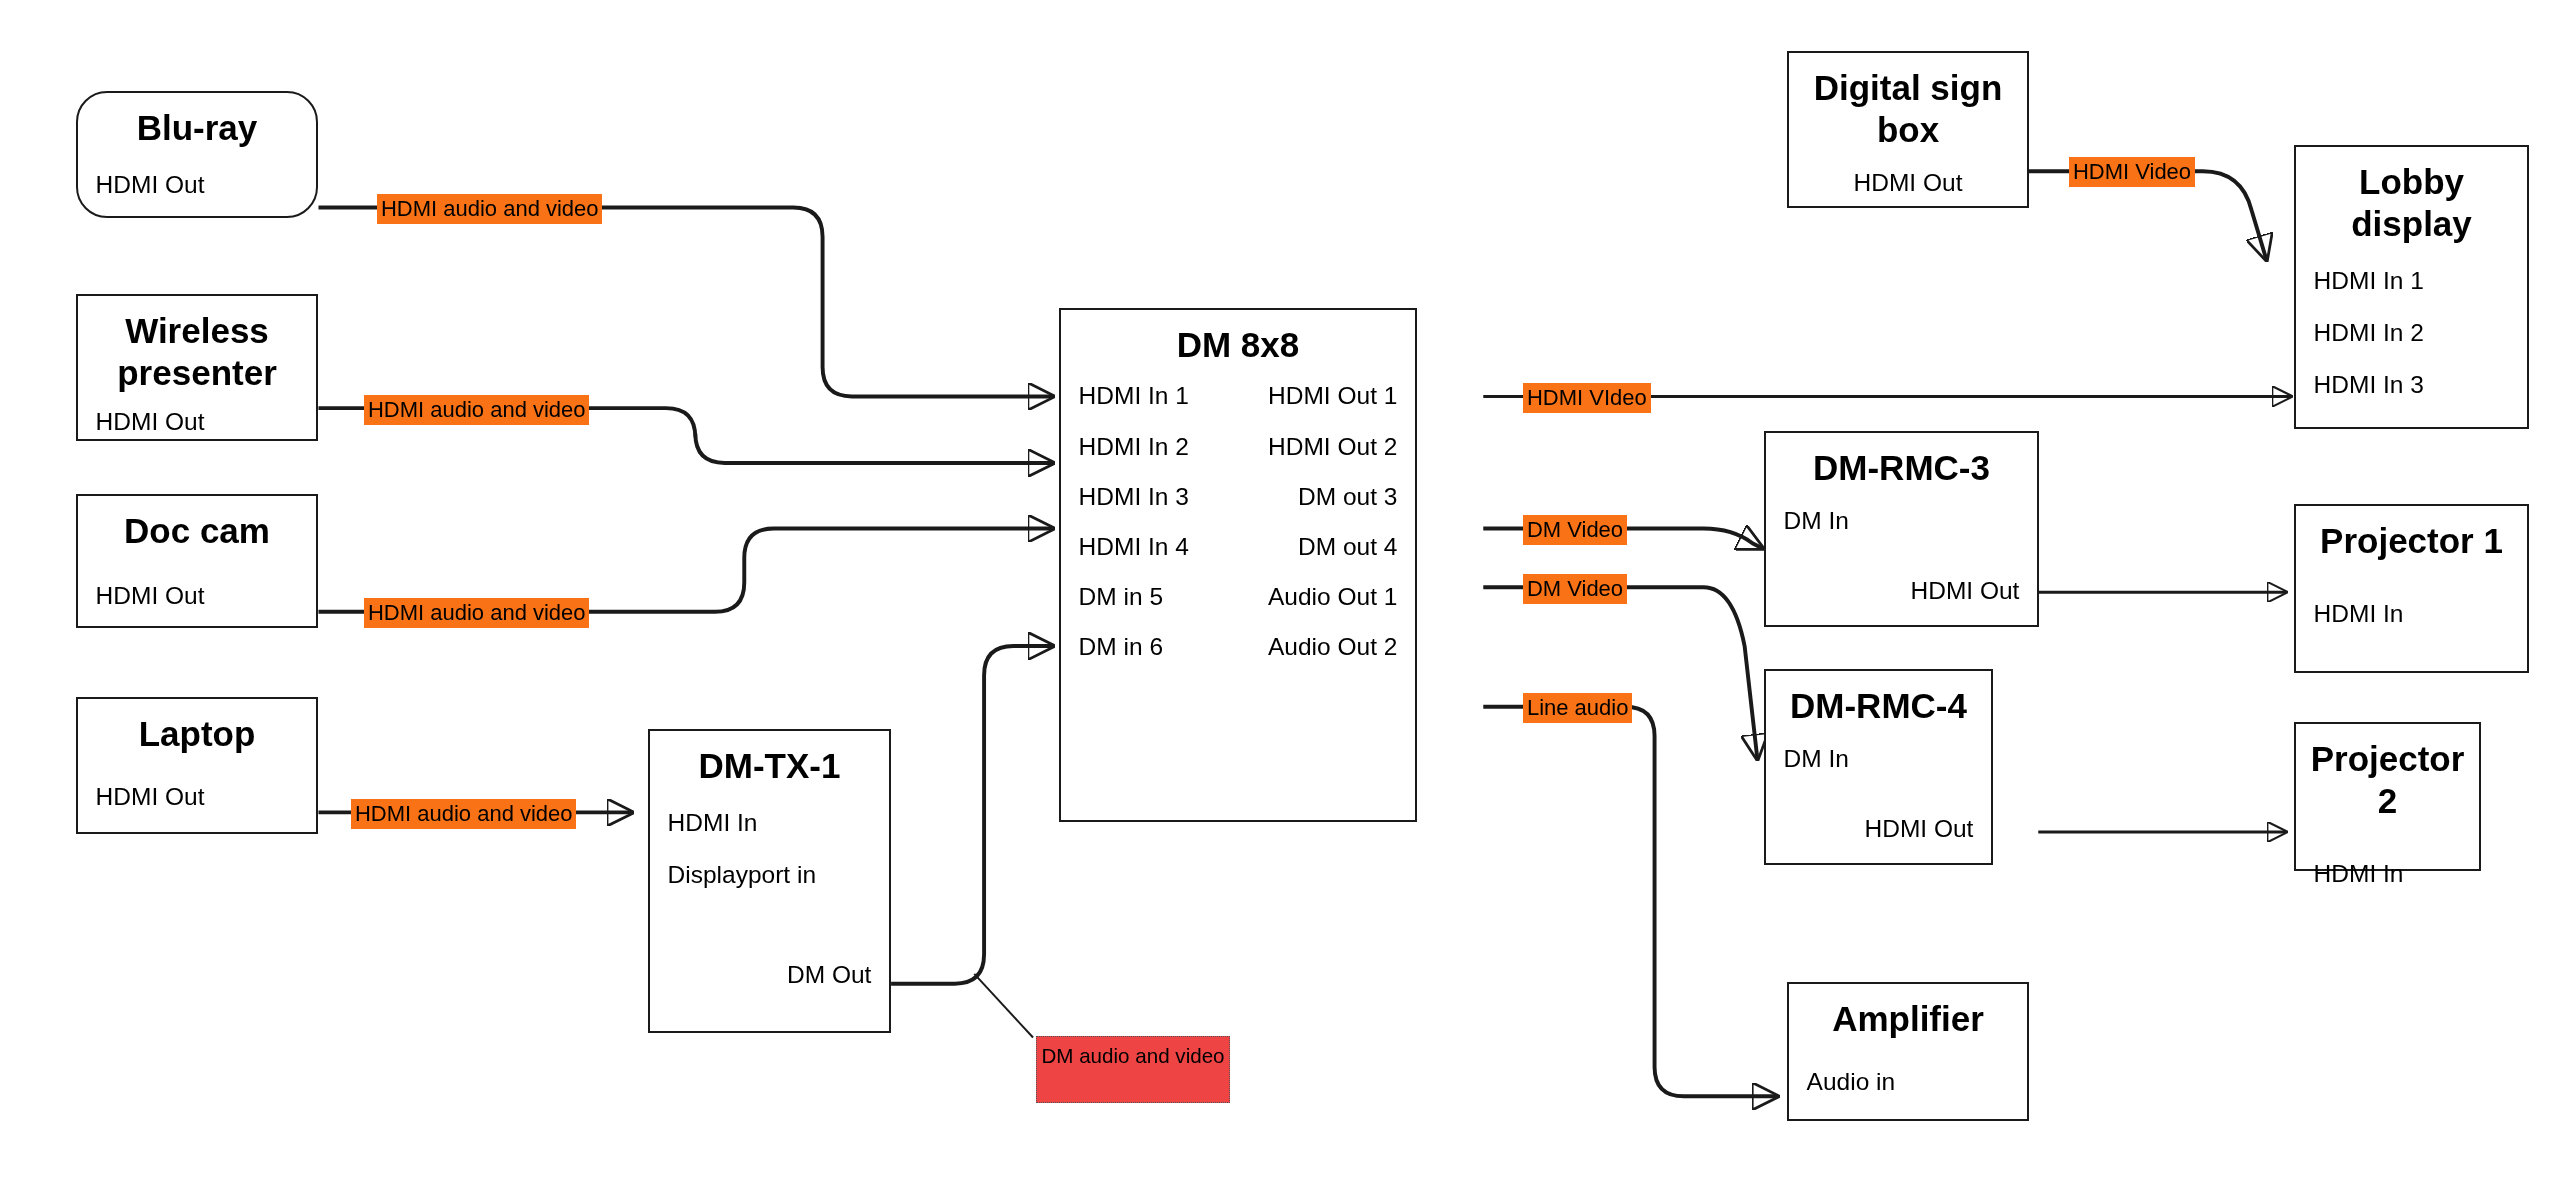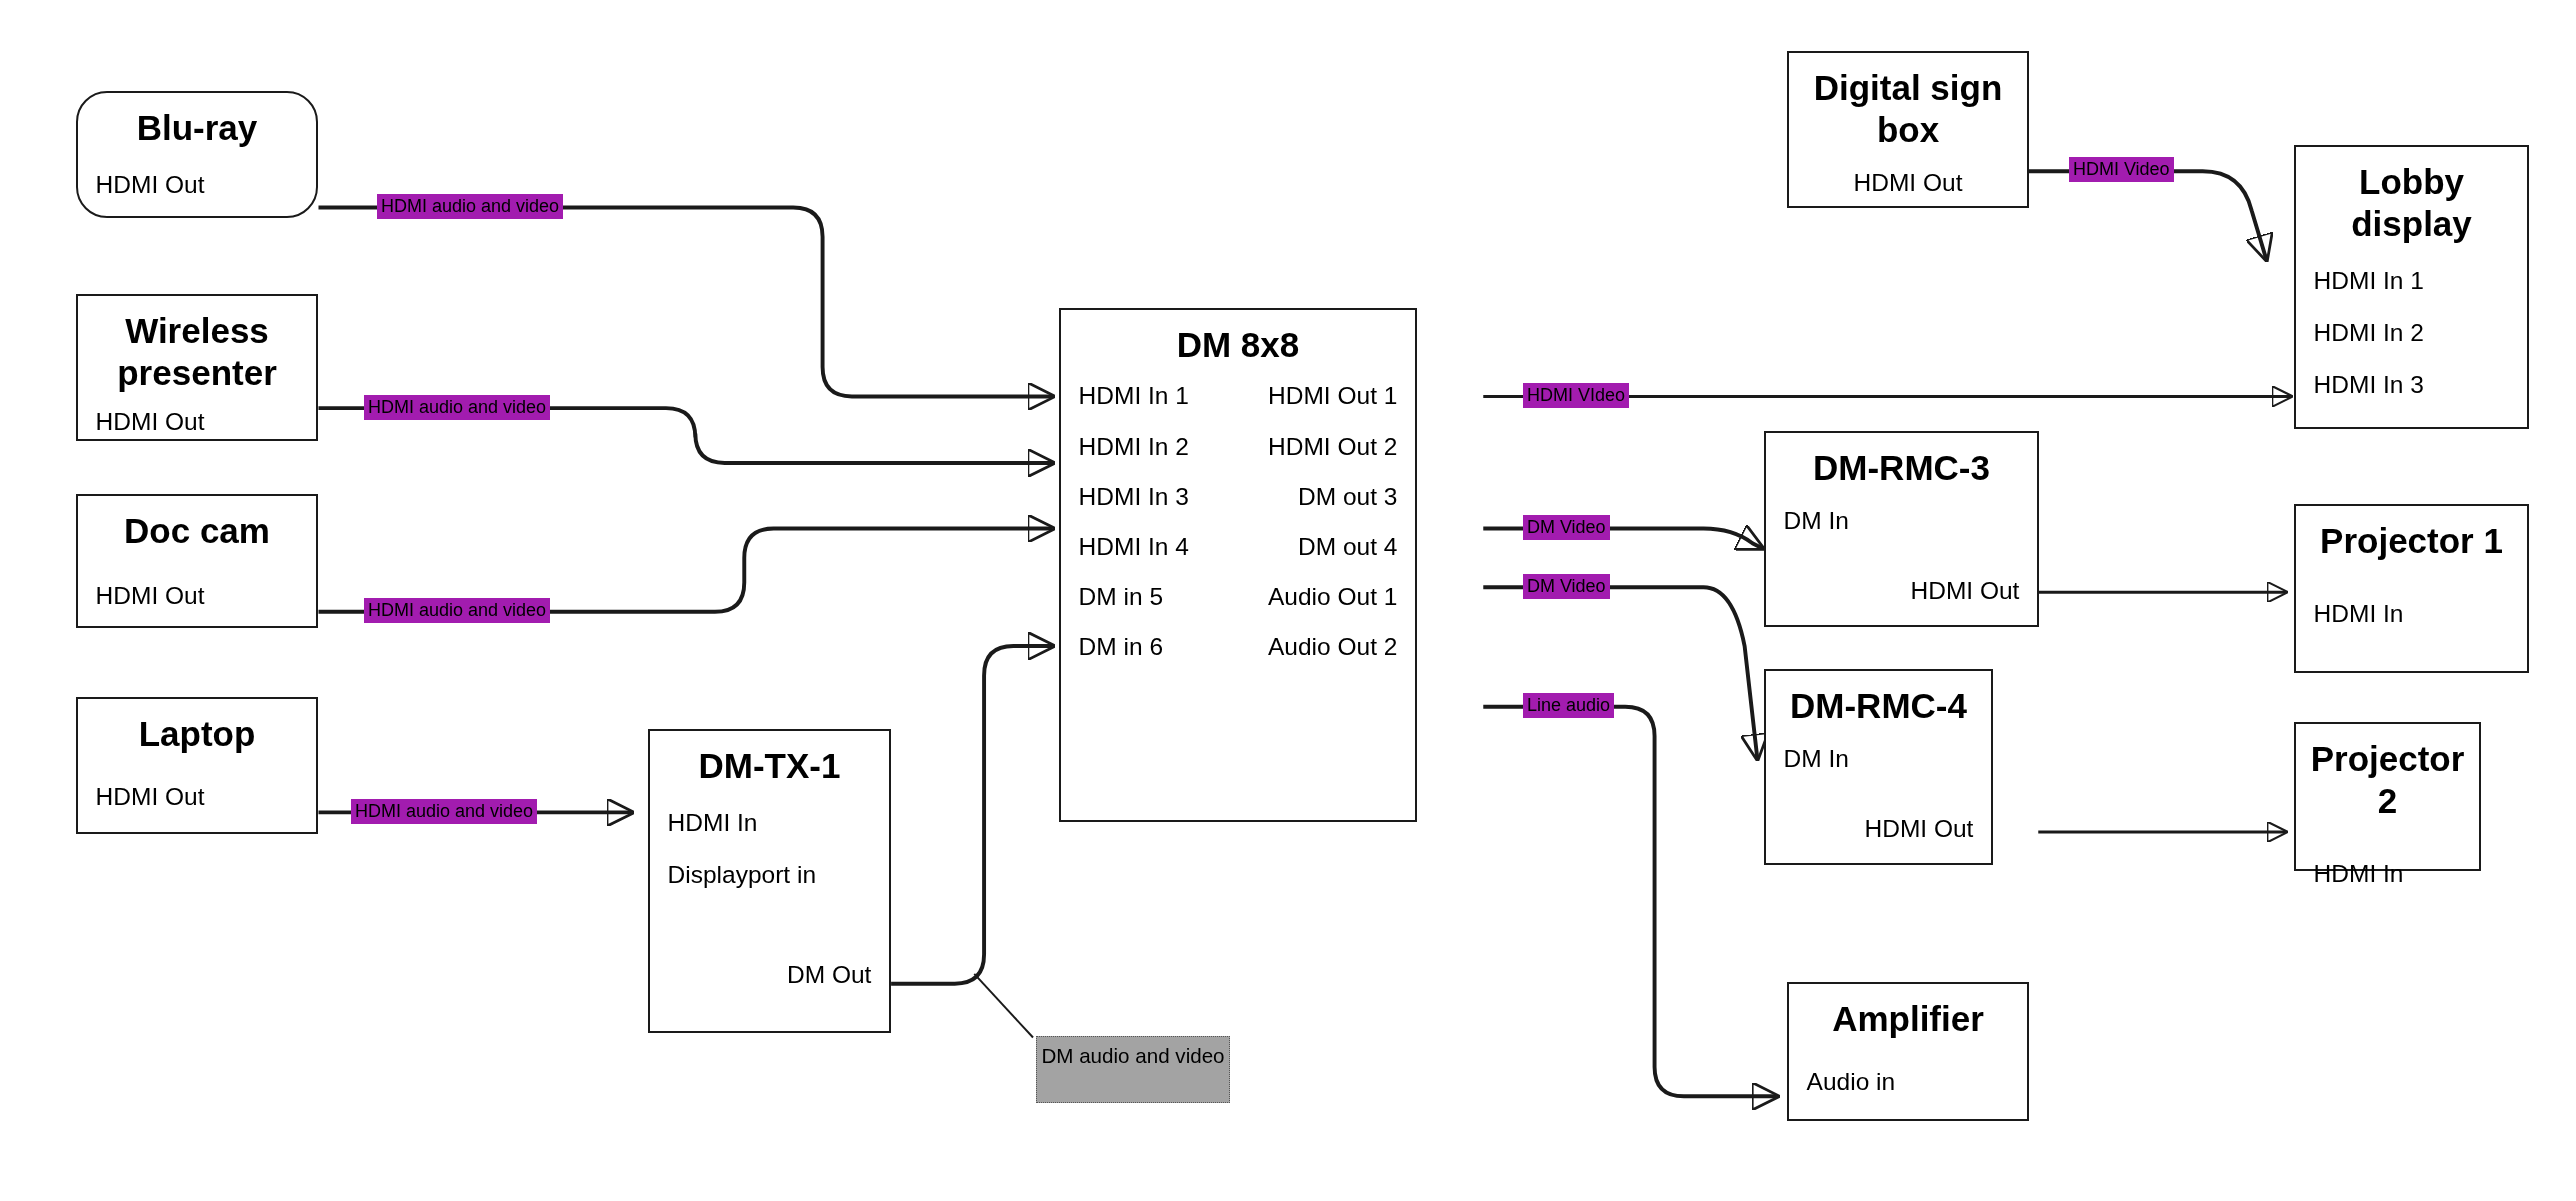--- a/index.html
+++ b/index.html
@@ -47,31 +47,31 @@
   .portgrid {
     display: flex;
     justify-content: space-between;
     margin-top: 15.7px;
   }
   .portcol { display: flex; flex-direction: column; }
   .portcol .port { margin-bottom: 19.6px; }
 
   .edge-label {
     position: absolute;
-    font-size: 18px;
+    font-size: 22px;
     line-height: 1.25;
-    background: #a21caf;
+    background: #f97316;
     padding: 1px 3.9px;
     white-space: nowrap;
   }
   .note-box {
     position: absolute;
     box-sizing: border-box;
     border: 1px dotted #555555;
-    background: #a3a3a3;
+    background: #ef4444;
     font-size: 20.6px;
     line-height: 1.25;
     text-align: center;
     padding: 5.9px 3.9px;
   }
   svg.wires {
     position: absolute;
     left: 0;
     top: 0;
     width: 2576px;

